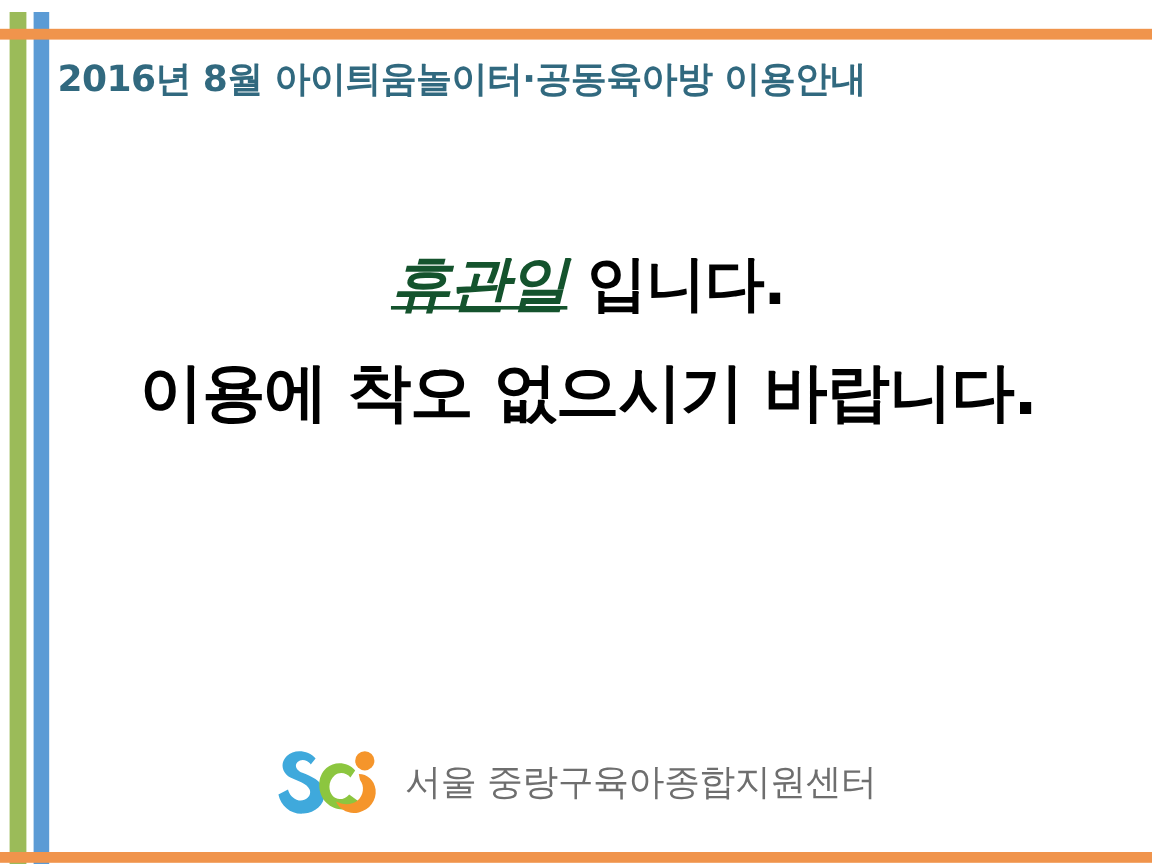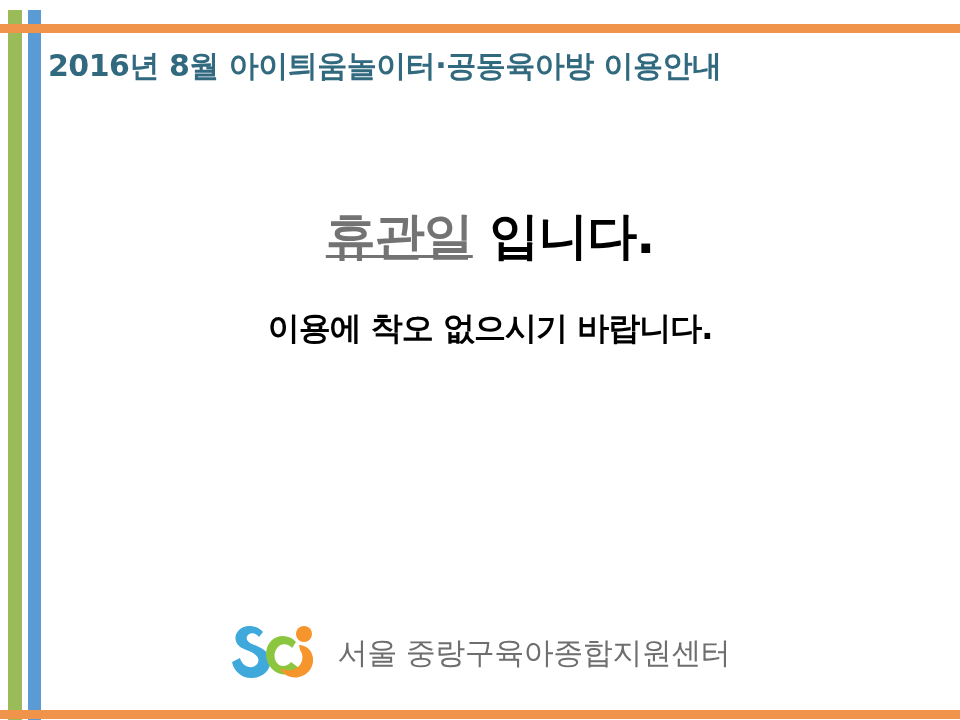--- a/index.html
+++ b/index.html
@@ -67,25 +67,25 @@
   }
   .body-line {
     font-weight: bold;
     color: #000000;
     letter-spacing: -1px;
     white-space: nowrap;
   }
   .line-1 { font-size: 50px; line-height: 92px; }
   .line-2 { font-size: 49px; line-height: 92px; }
   .line-3 { font-size: 50px; line-height: 92px; }
-  .line-4 { font-size: 32px; line-height: 92px; }
+  .line-4 { font-size: 53px; line-height: 92px; }
 
   .tx-blue  { color: #1B75C8; }
   .tx-black { color: #000000; }
-  .tx-red   { color: #737373; text-decoration: underline; text-decoration-thickness: 3px; text-underline-offset: 2px; }
+  .tx-red   { color: #14532d; text-decoration: underline; text-decoration-thickness: 3px; text-underline-offset: 2px; font-style: italic; }
 
   
   .logo {
     position: absolute;
     left: 0;
     top: 612px;
     width: 960px;
     z-index: 3;
     display: flex;
     align-items: center;

